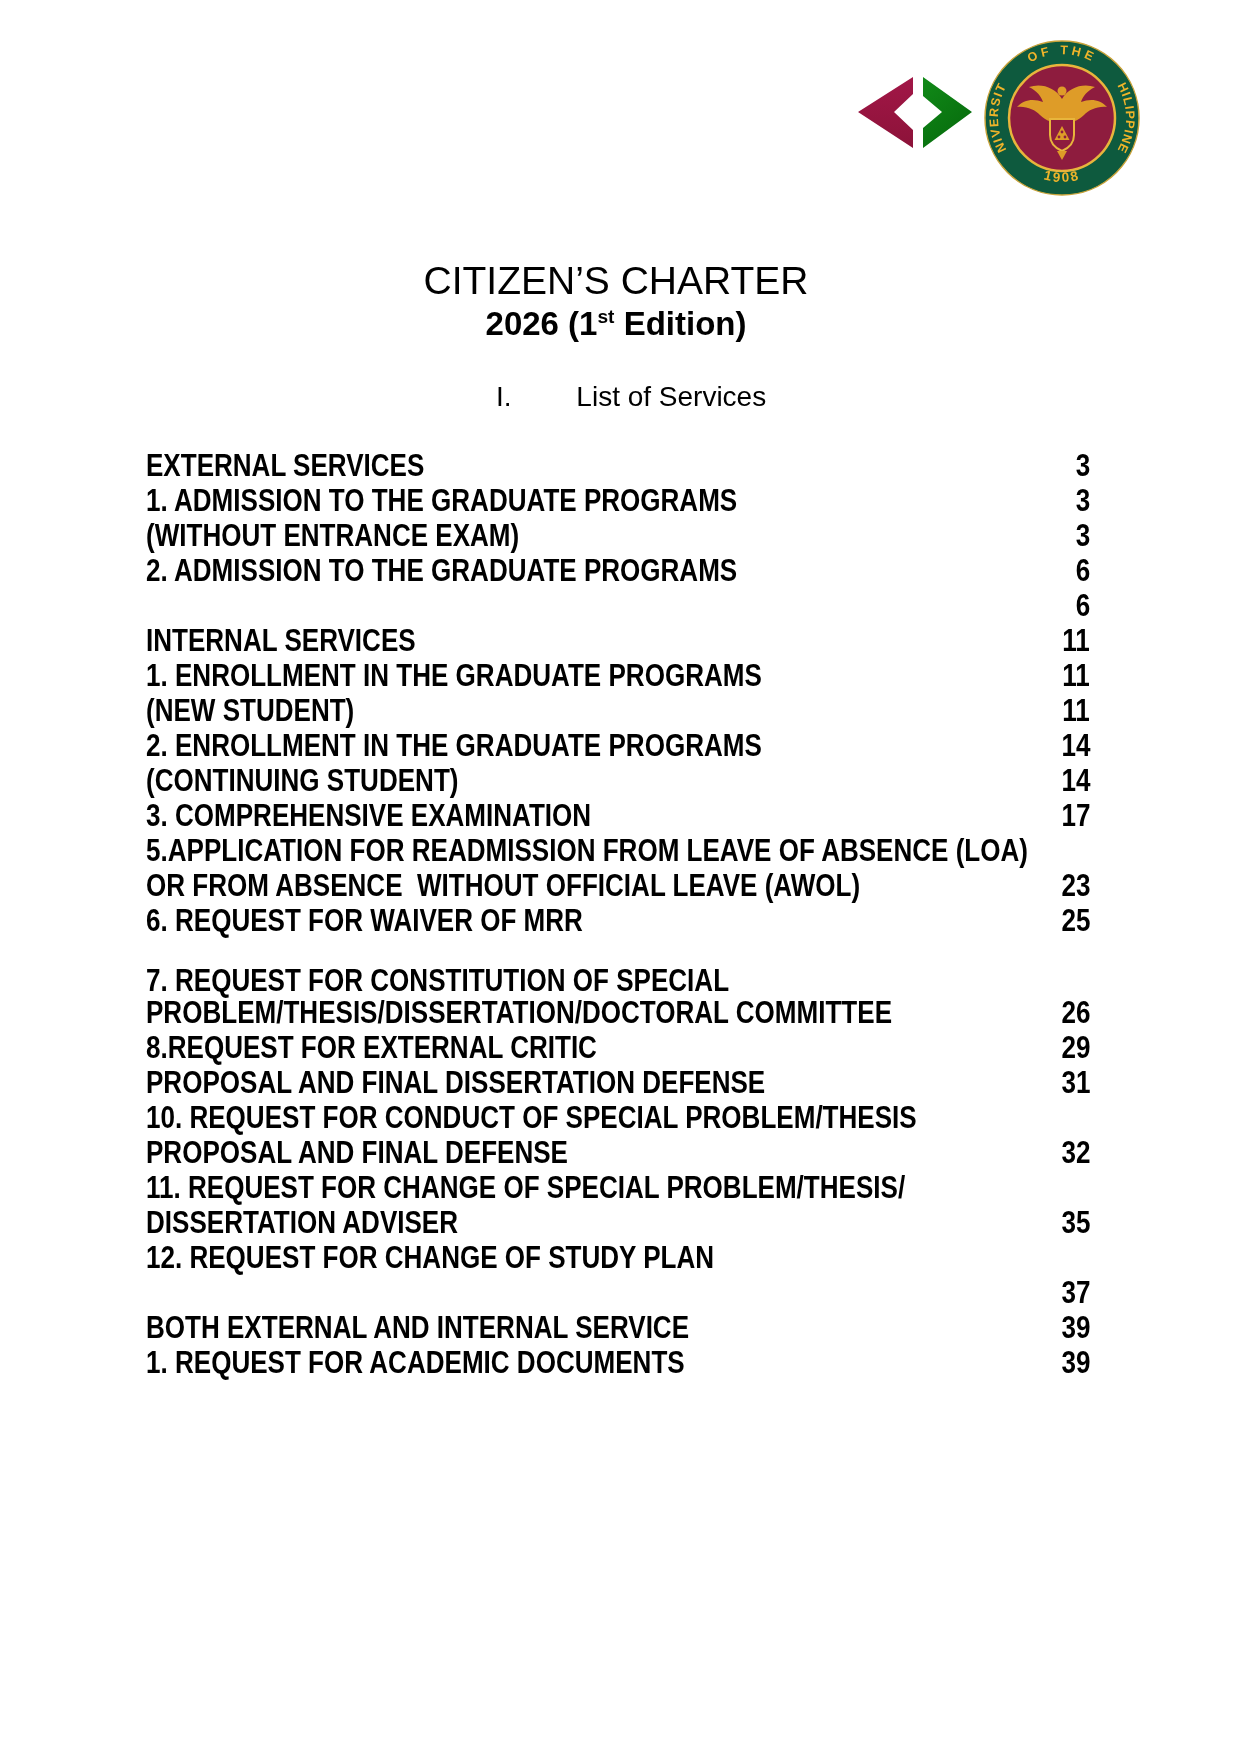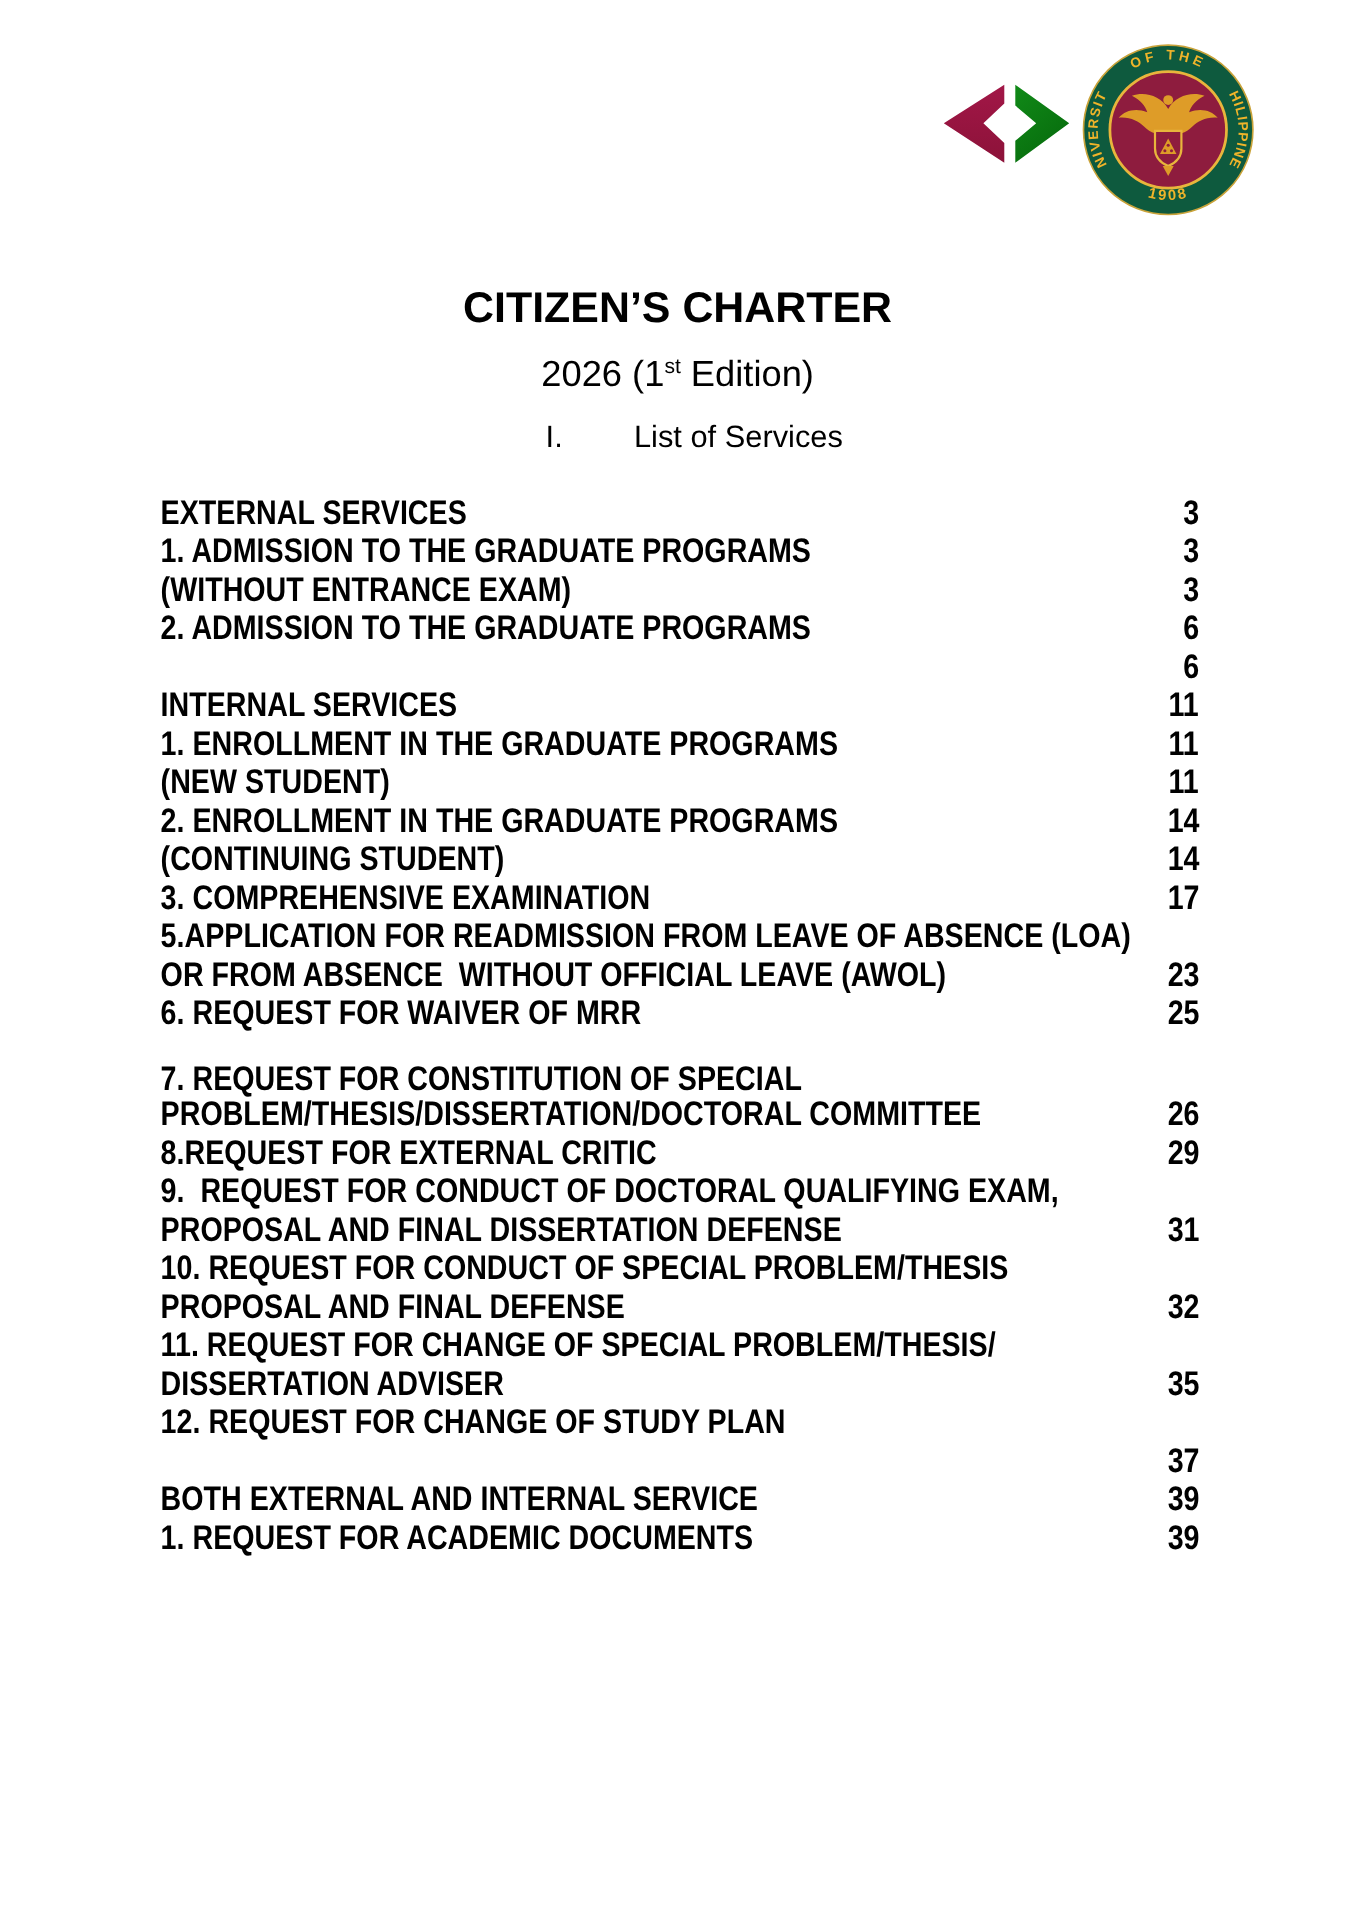--- a/index.html
+++ b/index.html
@@ -3,22 +3,22 @@
 <meta charset="utf-8">
 <style>
   html,body{margin:0;padding:0;background:#ffffff;}
   .page{
     position:relative;width:1240px;height:1755px;background:#ffffff;overflow:hidden;
     font-family:"Liberation Sans","DejaVu Sans",sans-serif;color:#000;
   }
   .logo-arrows{position:absolute;left:856px;top:70px;width:120px;height:82px;}
   .logo-seal{position:absolute;left:983px;top:39px;width:158px;height:158px;}
   .centerblock{position:absolute;left:0;top:259px;width:1232px;text-align:center;}
-  .title{font-size:39px;font-weight:bold;line-height:1.15;letter-spacing:0;}
-  .subtitle{font-size:33px;font-weight:normal;line-height:1.15;margin-top:17px;}
+  .title{font-size:39px;font-weight:normal;line-height:1.15;letter-spacing:0;}
+  .subtitle{font-size:33px;font-weight:bold;line-height:1.15;margin-top:1px;}
   .subtitle sup{font-size:0.58em;vertical-align:super;line-height:0;}
   .heading{position:absolute;left:496px;top:381px;font-size:28px;font-weight:normal;white-space:nowrap;}
   .heading .htext{margin-left:57px;}
   .toc{position:absolute;left:146px;top:448px;width:944px;text-align:center;}
   .trow{
     display:flex;justify-content:space-between;align-items:baseline;
     height:35px;line-height:35px;font-size:31px;font-weight:bold;white-space:nowrap;
   }
   .trow.compact{height:28px;line-height:28px;margin-top:29px;}
   .tl{display:inline-block;transform:scaleX(0.84);transform-origin:0 50%;white-space:pre;flex:0 0 auto;}
@@ -152,24 +152,20 @@
       </div>
     <div class="trow">
         <span class="tl">PROBLEM/THESIS/DISSERTATION/DOCTORAL COMMITTEE</span>
         <span class="tp">26</span>
       </div>
     <div class="trow">
         <span class="tl">8.REQUEST FOR EXTERNAL CRITIC</span>
         <span class="tp">29</span>
       </div>
     <div class="trow">
-        <span class="tl">9.  REQUEST FOR CONDUCT OF DOCTORAL QUALIFYING EXAM,</span>
-        <span class="tp"></span>
-      </div>
-    <div class="trow">
         <span class="tl">PROPOSAL AND FINAL DISSERTATION DEFENSE</span>
         <span class="tp">31</span>
       </div>
     <div class="trow">
         <span class="tl">10. REQUEST FOR CONDUCT OF SPECIAL PROBLEM/THESIS</span>
         <span class="tp"></span>
       </div>
     <div class="trow">
         <span class="tl">PROPOSAL AND FINAL DEFENSE</span>
         <span class="tp">32</span>

